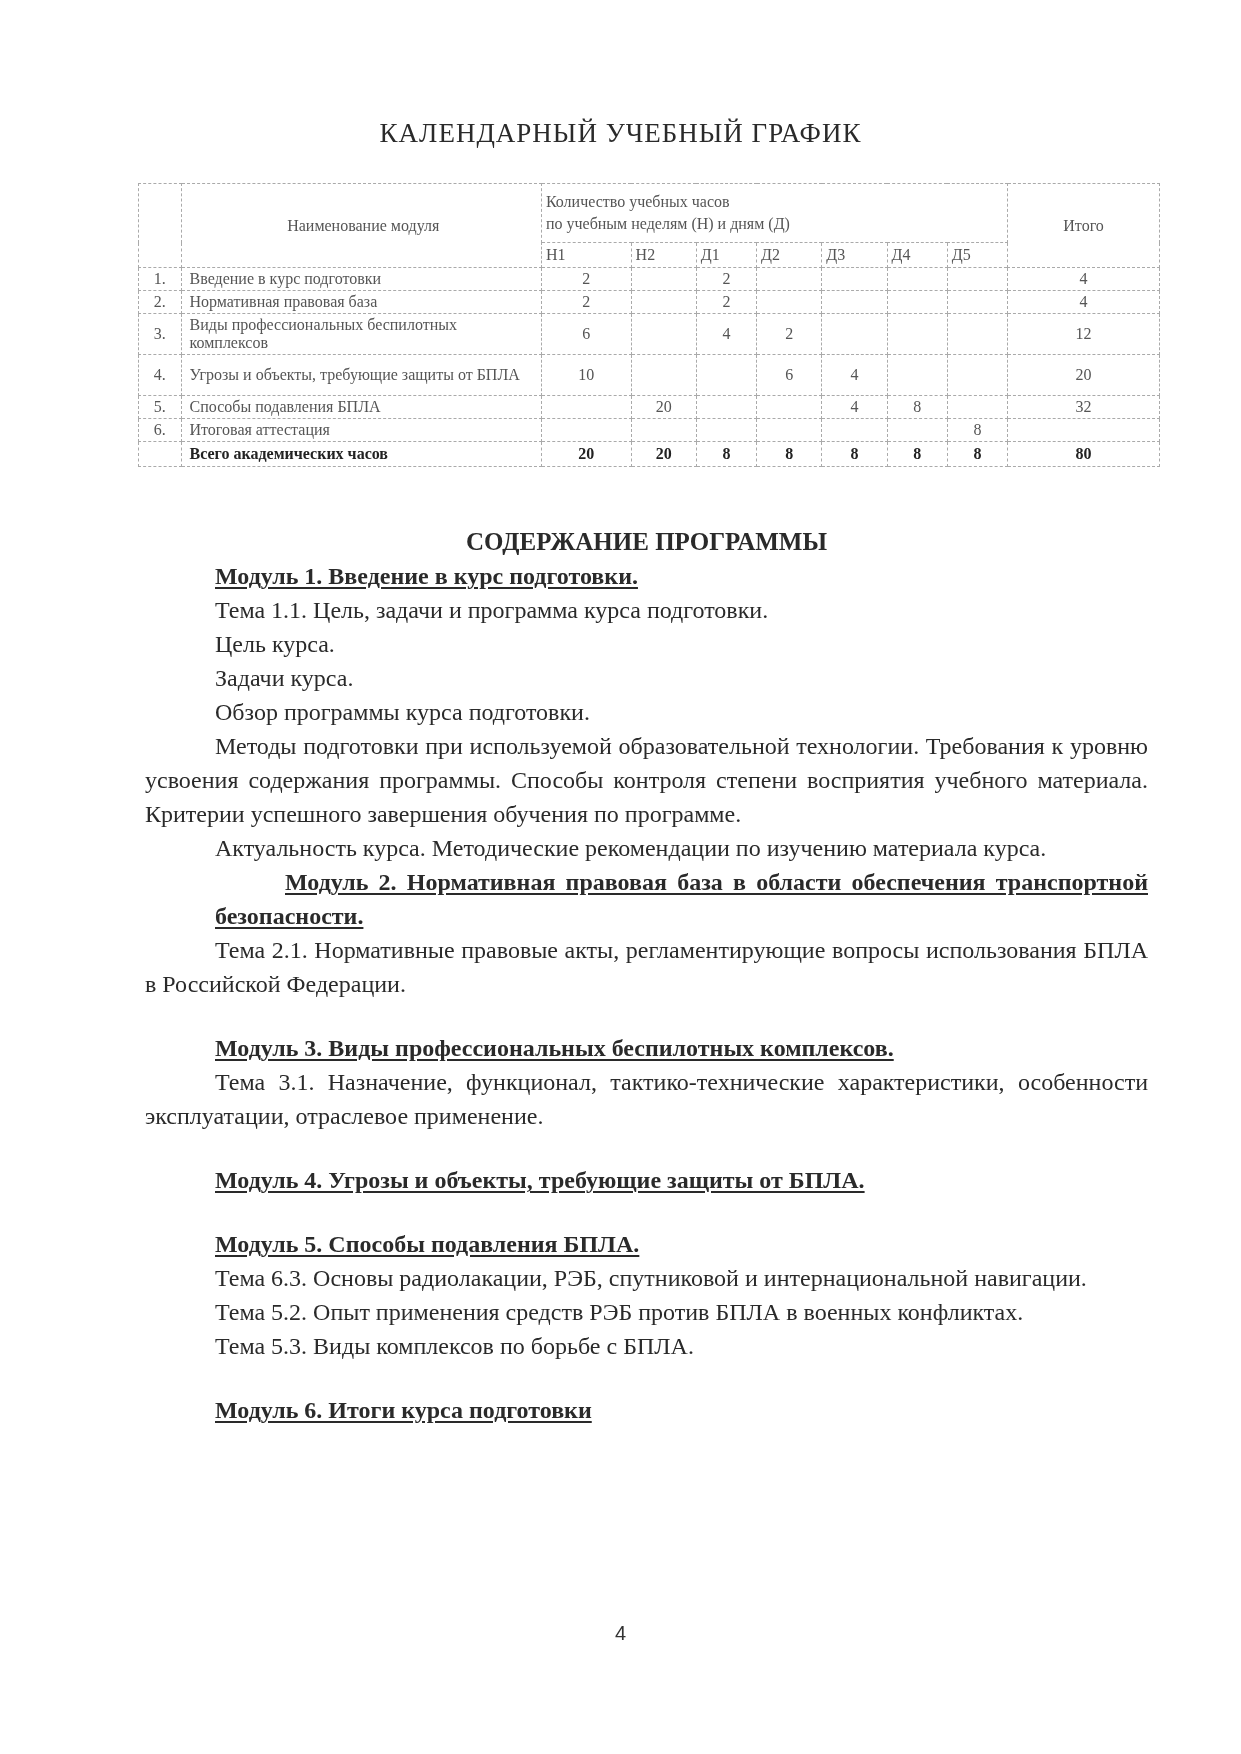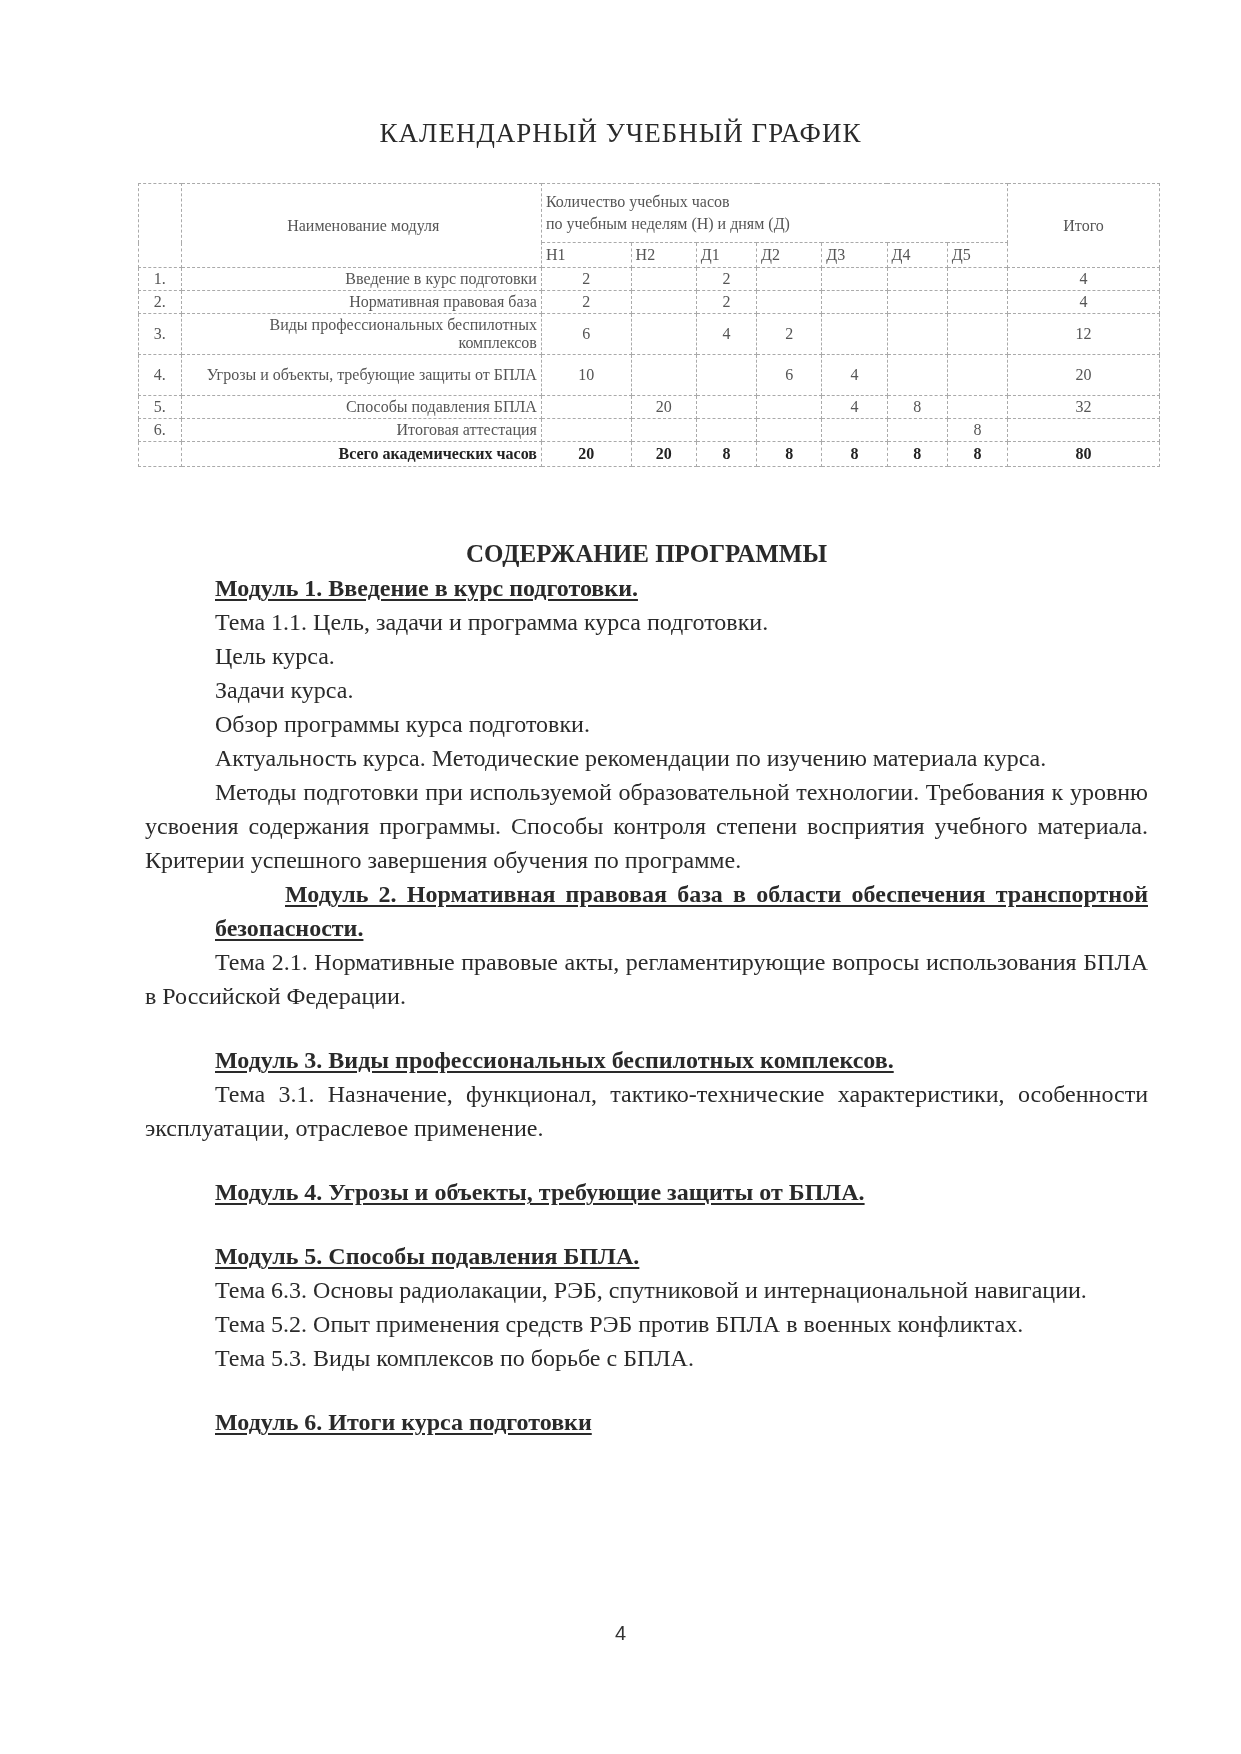--- a/index.html
+++ b/index.html
@@ -7,30 +7,30 @@
          font-family: "Liberation Serif", "DejaVu Serif", serif; color: #1a1a1a; }
   .page { position: absolute; left: 0; top: 0; width: 1241px; height: 1706px; }
   .title { position: absolute; top: 118px; left: 0; width: 1241px; text-align: center;
            font-size: 27px; letter-spacing: 1px; color: #2a2a2a; }
 
   table.sched { position: absolute; left: 138px; top: 183px; width: 1022px;
                 border-collapse: collapse; font-size: 16px; color: #555; }
   table.sched td, table.sched th { border: 1px dashed #aaa; padding: 0 4px; font-weight: normal; }
   table.sched th { text-align: left; color: #555; }
   table.sched .num { width: 34px; text-align: center; }
-  table.sched .name { width: 352px; text-align: right; padding-left: 8px; line-height: 18px; }
+  table.sched .name { width: 352px; text-align: left; padding-left: 8px; line-height: 18px; }
   table.sched .val { text-align: center; }
   table.sched .tot { width: 145px; text-align: center; }
   table.sched tr.h1 th { height: 58px; line-height: 22px; }
   table.sched tr.h2 th { height: 24px; margin-left: 19px; }
   table.sched tr.r td { height: 22px; }
   table.sched tr.r2 td { height: 40px; }
   table.sched tr.total td { height: 24px; font-weight: bold; color: #222; margin-top: 29px; }
 
-  .content { position: absolute; left: 145px; top: 537px; width: 1003px; font-size: 24px; line-height: 34px; color: #2a2a2a; }
+  .content { position: absolute; left: 145px; top: 525px; width: 1003px; font-size: 24px; line-height: 34px; color: #2a2a2a; }
   .sec-title { text-align: center; font-weight: bold; font-size: 25px; margin-bottom: 0px; }
   .mod { font-weight: bold; text-decoration: underline; text-decoration-thickness: 2px; text-underline-offset: 3px; }
   .mod.indent { padding-left: 70px; }
   .p { text-align: justify; }
   .indent { text-indent: 70px; }
   .pad { padding-left: 70px; }
   .gap { height: 30px; }
   .page-num { position: absolute; top: 1622px; left: 0; width: 1241px; text-align: center;
               font-family: "Liberation Sans", sans-serif; font-size: 20px; color: #333; }
 </style>
@@ -150,22 +150,22 @@
   </table>
 
   <div class="content">
     <div class="sec-title">СОДЕРЖАНИЕ ПРОГРАММЫ</div>
 
     <div class="mod pad" style="padding-left:70px; display:inline-block; margin-left:70px; padding-left:0">Модуль 1. Введение в курс подготовки.</div>
     <div class="pad">Тема 1.1. Цель, задачи и программа курса подготовки.</div>
     <div class="pad">Цель курса.</div>
     <div class="pad">Задачи курса.</div>
     <div class="pad">Обзор программы курса подготовки.</div>
+    <div class="p indent">Методы подготовки при используемой образовательной технологии. Требования к уровню усвоения содержания программы. Способы контроля степени восприятия учебного материала. Критерии успешного завершения обучения по программе.</div>
     <div class="p indent">Актуальность курса. Методические рекомендации по изучению материала курса.</div>
-    <div class="p indent">Методы подготовки при используемой образовательной технологии. Требования к уровню усвоения содержания программы. Способы контроля степени восприятия учебного материала. Критерии успешного завершения обучения по программе.</div>
 
     <div class="p indent mod" style="text-align-last: left;">Модуль 2. Нормативная правовая база в области обеспечения транспортной безопасности.</div>
     <div class="p indent">Тема 2.1. Нормативные правовые акты, регламентирующие вопросы использования БПЛА в Российской Федерации.</div>
 
     <div class="gap"></div>
     <div style="padding-left:70px"><span class="mod">Модуль 3. Виды профессиональных беспилотных комплексов.</span></div>
     <div class="p indent">Тема 3.1. Назначение, функционал,  тактико-технические характеристики, особенности эксплуатации, отраслевое применение.</div>
 
     <div class="gap"></div>
     <div style="padding-left:70px"><span class="mod">Модуль 4. Угрозы и объекты, требующие защиты от БПЛА.</span></div>

